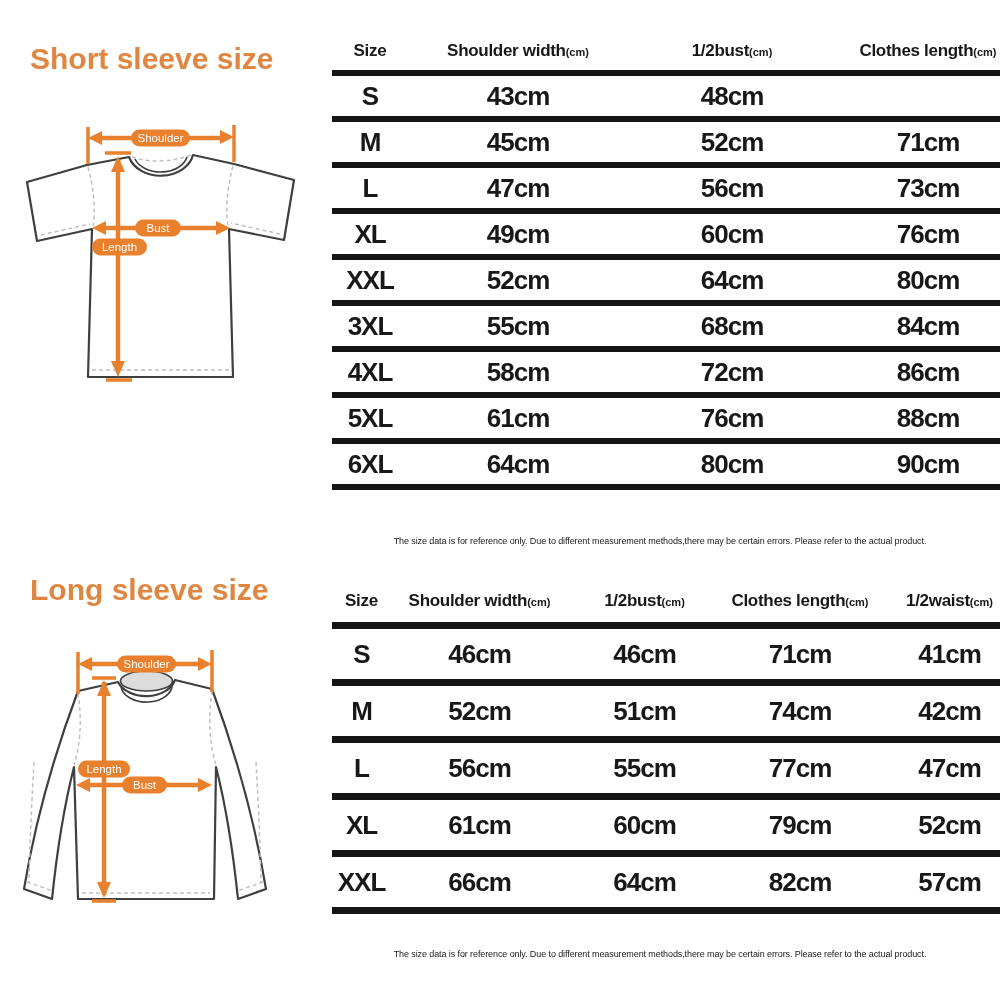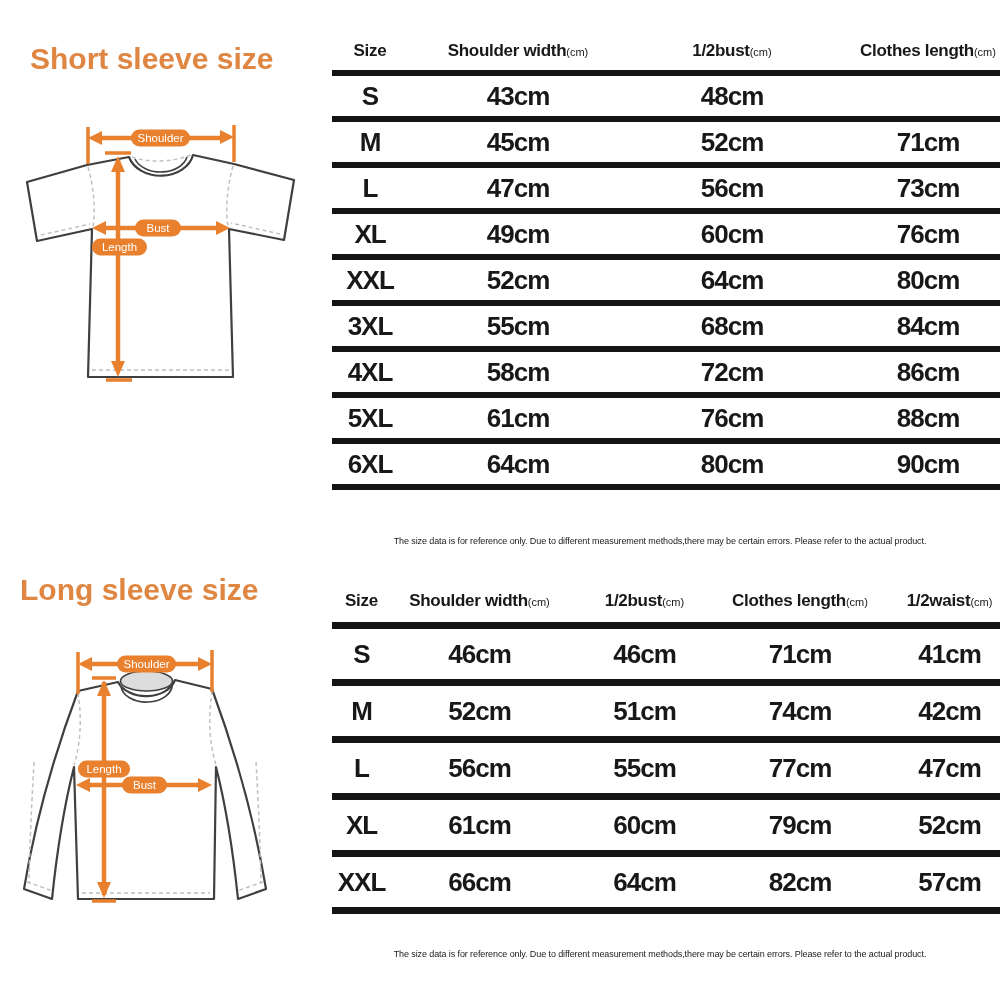--- a/index.html
+++ b/index.html
@@ -1,39 +1,39 @@
 <!DOCTYPE html>
 <html><head>
 <meta charset="utf-8">
 <style>
   html,body{margin:0;padding:0;background:#fff;}
   .canvas{position:relative;width:1000px;height:1000px;background:#ffffff;
           font-family:"Liberation Sans", sans-serif;overflow:hidden;color:#181818;border-radius:10px;}
 
   .sec-title{position:absolute;font-size:30px;font-weight:700;color:#DF8742;letter-spacing:0;}
   #short-title{left:30px;top:42px;}
-  #long-title{left:20px;top:573px;}
+  #long-title{left:30px;top:573px;}
 
   .diagram{position:absolute;}
   #short-diagram{left:8px;top:120px;}
   #long-diagram{left:12px;top:642px;}
 
   .size-table{position:absolute;left:296px;width:688px;margin-left:36px;}
   #short-table{top:32px;}
   #long-table{top:580px;}
 
   .t-row{display:flex;align-items:center;}
   #short-table .t-row{height:40px;border-bottom:6px solid #141414;}
   #short-table .t-row.hdr{height:38px;}
   #long-table .t-row{height:50px;border-bottom:7px solid #141414;}
   #long-table .t-row.hdr{height:42px;}
 
   .cell{text-align:center;font-size:26px;font-weight:700;letter-spacing:-1px;white-space:nowrap;}
   .hdr .cell{font-size:17px;font-weight:700;letter-spacing:-0.3px;}
-  .unit{font-size:11px;font-weight:400;letter-spacing:0;}
+  .unit{font-size:11px;font-weight:700;letter-spacing:0;}
 
   
   .sc0{width:76px;} .sc1{width:220px;} .sc2{width:208px;} .sc3{width:184px;}
   
   .lc0{width:59px;} .lc1{width:177px;} .lc2{width:153px;} .lc3{width:158px;} .lc4{width:141px;}
 
   .footnote{position:absolute;left:320px;width:680px;text-align:center;
             font-size:9px;color:#1a1a1a;letter-spacing:-0.1px;white-space:nowrap;margin-top:30px;}
   #short-footnote{top:506px;}
   #long-footnote{top:919px;}

